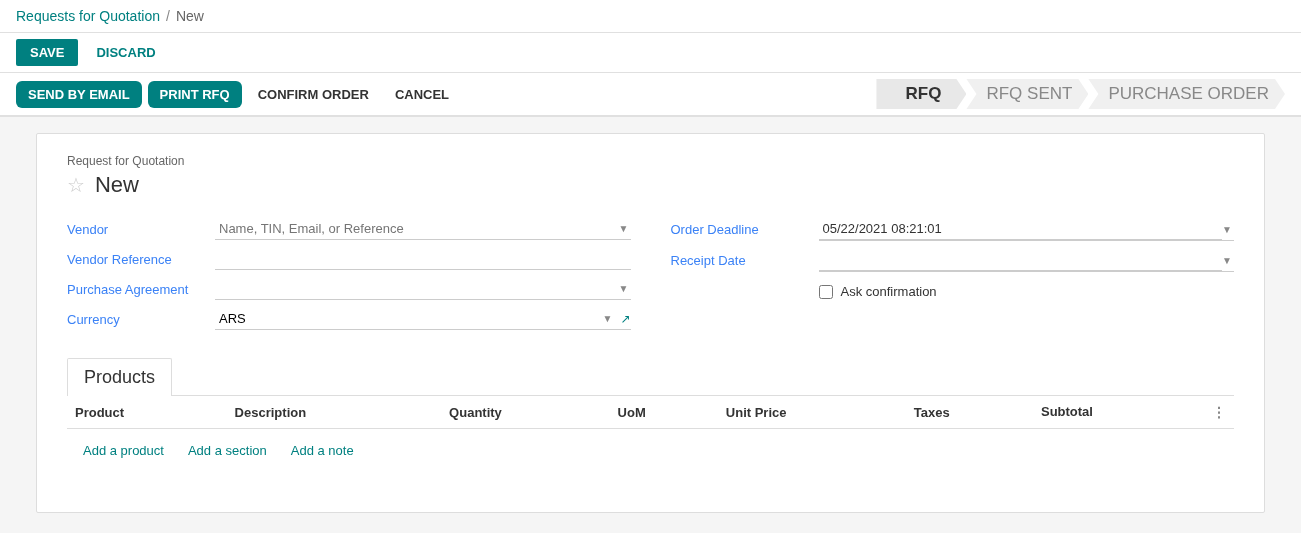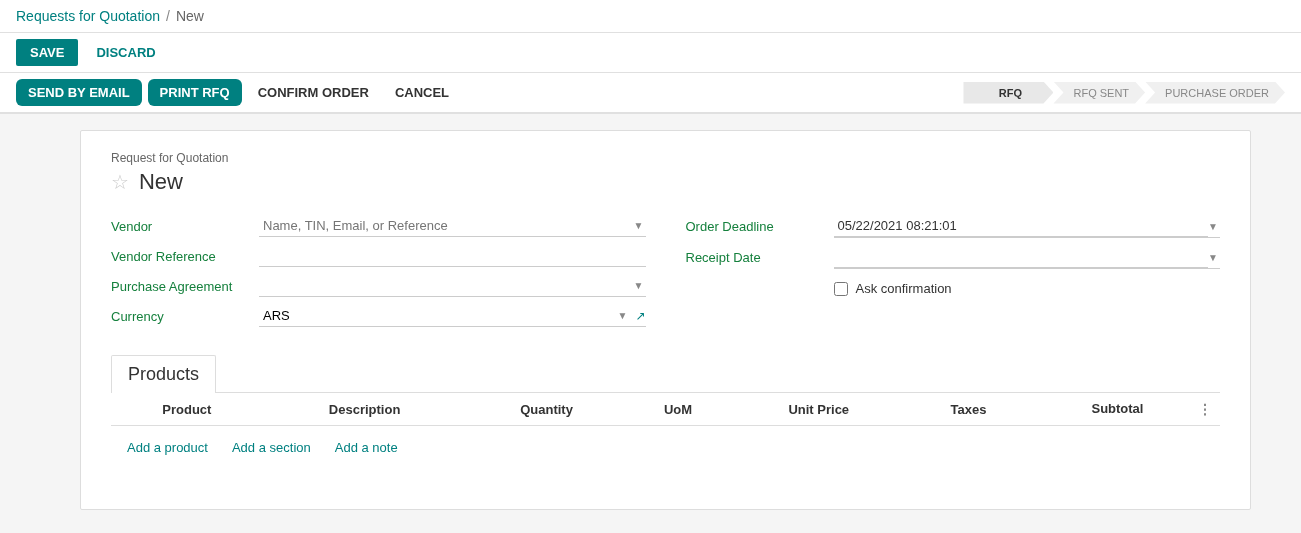--- a/index.html
+++ b/index.html
@@ -89,41 +89,40 @@
     
     .status-steps {
       display: flex;
       align-items: center;
       gap: 0;
     }
     .status-step {
       display: flex;
       align-items: center;
       padding: 5px 16px 5px 20px;
-      font-size: 11px;
+      font-size: 17px;
       color: #888;
       background: #f0f0f0;
       position: relative;
       clip-path: polygon(0 0, calc(100% - 10px) 0, 100% 50%, calc(100% - 10px) 100%, 0 100%, 10px 50%);
       min-width: 90px;
       justify-content: center;
     }
     .status-step:first-child {
       clip-path: polygon(0 0, calc(100% - 10px) 0, 100% 50%, calc(100% - 10px) 100%, 0 100%);
     }
     .status-step.active {
       background: #e8e8e8;
       color: #333;
       font-weight: 600;
     }
 
     
     .main-content {
-      padding: 16px 50px;
-      margin-left: 30px;
+      padding: 16px 36px;
     }
     .form-card {
       background: #fff;
       border: 1px solid #ddd;
       border-radius: 2px;
       padding: 20px 30px 30px;
       min-height: 380px;
     }
 
     
@@ -158,21 +157,21 @@
     .form-col {
       flex: 1;
     }
     .form-row {
       display: flex;
       align-items: center;
       margin-bottom: 8px;
       gap: 8px;
     }
     .form-label {
-      color: #15803d;
+      color: #3b82f6;
       font-size: 13px;
       min-width: 140px;
       flex-shrink: 0;
     }
     .form-input {
       flex: 1;
       border: none;
       border-bottom: 1px solid #ccc;
       padding: 3px 4px;
       font-size: 13px;
@@ -273,21 +272,21 @@
       color: #333;
     }
 
     
     .products-table {
       width: 100%;
       border-collapse: collapse;
       margin-top: 0;
     }
     .products-table th {
-      text-align: center;
+      text-align: left;
       padding: 8px 8px;
       font-size: 13px;
       font-weight: 600;
       color: #333;
       border-bottom: 1px solid #ddd;
       background: #fff;
     }
     .products-table td {
       padding: 6px 8px;
       font-size: 13px;

